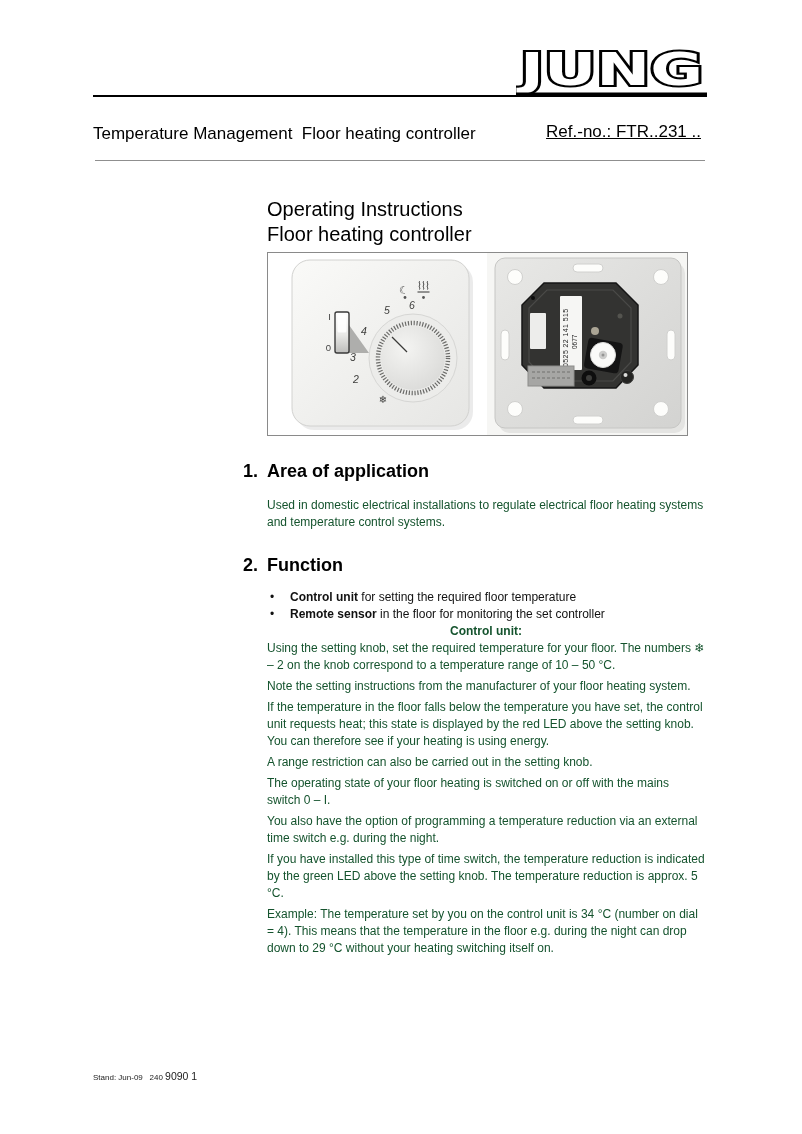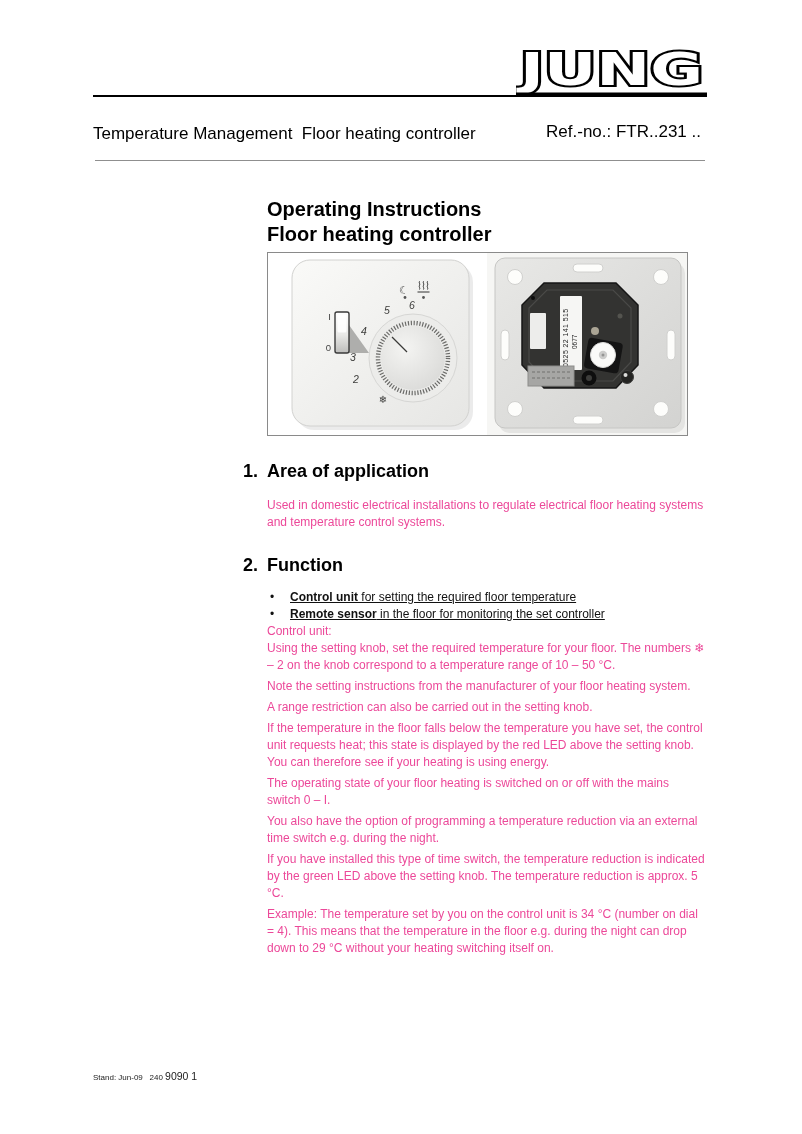--- a/index.html
+++ b/index.html
@@ -6,47 +6,47 @@
   html,body { background:#ffffff; }
   body { width:802px; height:1134px; position:relative; overflow:hidden;
          font-family:"Liberation Sans", sans-serif; color:#111; }
 
   
   .logo-svg { position:absolute; top:44px; left:516px; width:191px; height:53px; }
   .rule-black { position:absolute; top:95px; left:93px; width:614px; height:2px; background:#000; }
   .doc-subtitle { position:absolute; top:84px; left:93px; font-size:17px; line-height:20px;
                   white-space:pre; color:#000;margin-top:40px; }
   .ref-no { position:absolute; top:122px; left:93px; width:608px; text-align:right;
-            font-size:17px; line-height:20px; color:#000; }
+            font-size:17px; line-height:20px; color:#000;text-decoration:underline; }
   .rule-gray { position:absolute; top:160px; left:95px; width:610px; height:1px; background:#8f8f8f; }
 
   
   .page-title { position:absolute; top:197px; left:267px; font-size:20px; line-height:25px;
-                font-weight:bold; color:#000; }
+                font-weight:normal; color:#000; }
 
   
   .figure-box { position:absolute; top:252px; left:267px; width:421px; height:184px;
                 border:1px solid #8a8a8a; background:#fff; }
   .figure-box svg { display:block; }
 
   
   .section-heading { position:absolute; left:243px; font-size:18px; font-weight:bold;
                      line-height:22px; color:#000; display:flex; }
   .section-heading .sec-num { width:24px; flex:none; }
   .sec1-head { top:460px; }
   .sec2-head { top:554px; }
   .sec1-body { position:absolute; top:497px; left:267px; width:438px; }
   .sec2-body { position:absolute; top:589px; left:267px; width:438px; }
-  .body-text p, .body-text .para { font-size:12px; line-height:17px; color:#ec4899;
+  .body-text p, .body-text .para { font-size:12px; line-height:17px; color:#14532d;
                                    margin:0 0 4px 0; }
   .intro { margin-bottom:9px !important; }
-  ul.bullets { list-style:none; margin:0 0 0 0;text-decoration:underline; }
+  ul.bullets { list-style:none; margin:0 0 0 0; }
   ul.bullets li { font-size:12px; line-height:17px; position:relative; padding-left:23px; margin:0; }
   ul.bullets li::before { content:"•"; position:absolute; left:3px; top:0; font-size:12px; }
-  .subhead { font-weight:normal; margin-bottom:0 !important; }
+  .subhead { font-weight:bold; margin-bottom:0 !important;text-align:center; }
   b { font-weight:bold; }
 
   
   .footer { position:absolute; top:1066px; left:93px; font-size:8px; line-height:20px;
             color:#222; white-space:pre; }
   .footer .doc-number { font-size:10.5px; }
 </style>
 </head>
 <body>
 
@@ -189,21 +189,21 @@
   <span>Function</span>
 </div>
 <div class="sec2-body body-text">
   <ul class="bullets">
     <li><b>Control unit</b><span> for setting the required floor temperature</span></li>
     <li><b>Remote sensor</b><span> in the floor for monitoring the set controller</span></li>
   </ul>
   <p class="subhead">Control unit:</p>
   <p>Using the setting knob, set the required temperature for your floor. The numbers ❄ – 2 on the knob correspond to a temperature range of 10 – 50 °C.</p>
   <p>Note the setting instructions from the manufacturer of your floor heating system.</p>
+  <p>If the temperature in the floor falls below the temperature you have set, the control unit requests heat; this state is displayed by the red LED above the setting knob. You can therefore see if your heating is using energy.</p>
   <p>A range restriction can also be carried out in the setting knob.</p>
-  <p>If the temperature in the floor falls below the temperature you have set, the control unit requests heat; this state is displayed by the red LED above the setting knob. You can therefore see if your heating is using energy.</p>
   <p>The operating state of your floor heating is switched on or off with the mains switch 0 – I.</p>
   <p>You also have the option of programming a temperature reduction via an external time switch e.g. during the night.</p>
   <p>If you have installed this type of time switch, the temperature reduction is indicated by the green LED above the setting knob. The temperature reduction is approx. 5 °C.</p>
   <p>Example: The temperature set by you on the control unit is 34 °C (number on dial = 4). This means that the temperature in the floor e.g. during the night can drop down to 29 °C without your heating switching itself on.</p>
 </div>
 
 <div class="footer"><span>Stand: Jun-09   240 </span><span class="doc-number">9090 1</span></div>
 
 </body></html>

